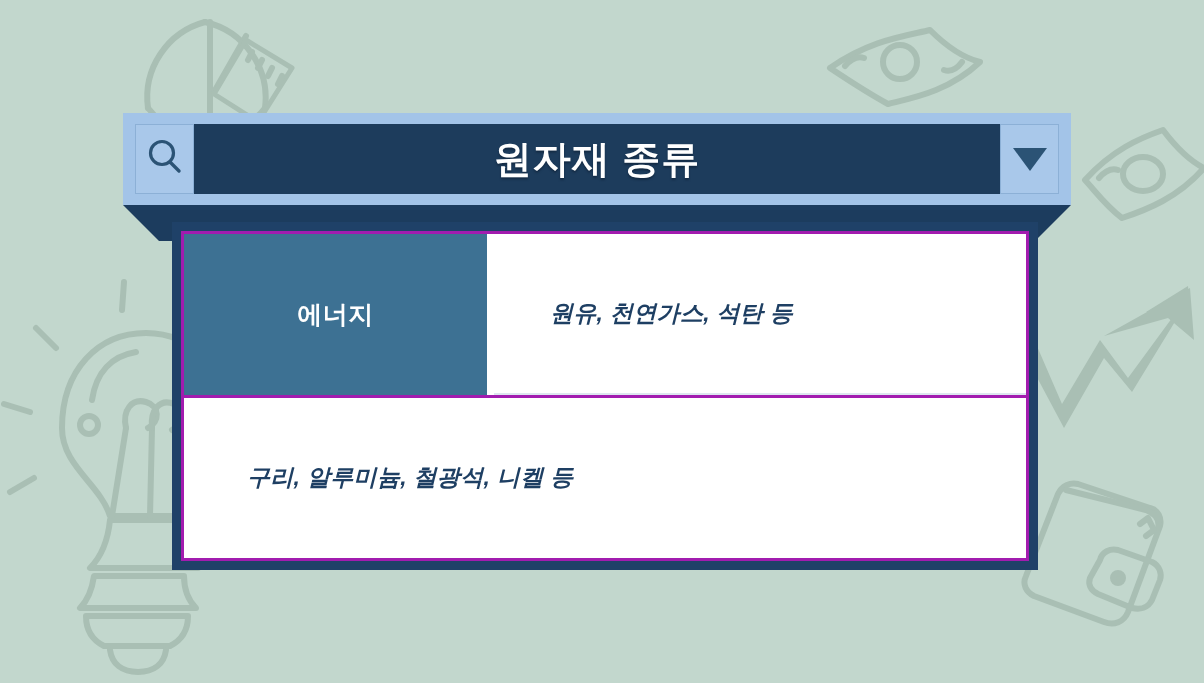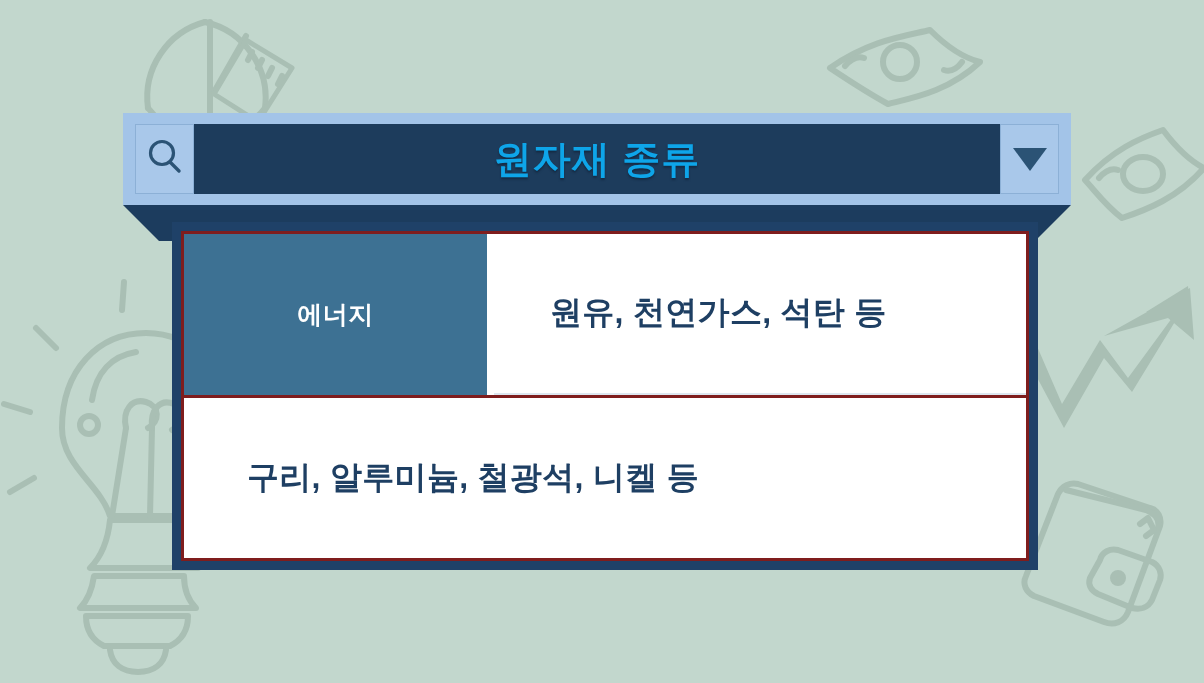--- a/index.html
+++ b/index.html
@@ -82,21 +82,21 @@
   #search-field {
     flex: 1 1 auto;
     height: 70px;
     background: #1d3c5c;
     display: flex;
     align-items: center;
     justify-content: center;
     box-sizing: border-box;
   }
   #title-text {
-    color: #0ea5e9;
+    color: #ffffff;
     font-size: 38px;
     font-weight: bold;
     letter-spacing: 1px;
     white-space: nowrap;
     text-shadow: 0 2px 2px rgba(12,30,50,0.55);
   }
   #dropdown-box {
     width: 59px;
     height: 70px;
     background: #a9c8ea;
@@ -122,21 +122,21 @@
     width: 866px;
     height: 348px;
     background: #1f4168;
     z-index: 6;
     box-sizing: border-box;
     padding: 9px;
   }
   #table-inner {
     width: 100%;
     height: 100%;
-    background: #7f1d1d;
+    background: #a21caf;
     box-sizing: border-box;
     padding: 3px;
     display: flex;
     flex-direction: column;
   }
   .row {
     display: flex;
     flex: 1 1 0;
     min-height: 0;
   }
@@ -156,26 +156,27 @@
   .cell-gap {
     flex: 0 0 7px;
     background: #ffffff;
   }
   .cell-value {
     flex: 1 1 auto;
     background: #ffffff;
     display: flex;
     align-items: center;
     color: #1e3f63;
-    font-size: 32px;
+    font-size: 23px;
     font-weight: bold;
     padding-left: 56px;
     box-sizing: border-box;
     border-bottom: 2px solid #dde6ef;
     letter-spacing: 0.3px;
+    font-style: italic;
   }
   .row:last-child .cell-value { border-bottom: none; }
 </style>
 </head>
 <body>
 
 <div id="bg-decor">
   <svg class="bg-canvas" width="1204" height="683" viewBox="0 0 1204 683">
     <g stroke="#a9bfb4" stroke-width="6" fill="none" stroke-linecap="round" stroke-linejoin="round">
 

